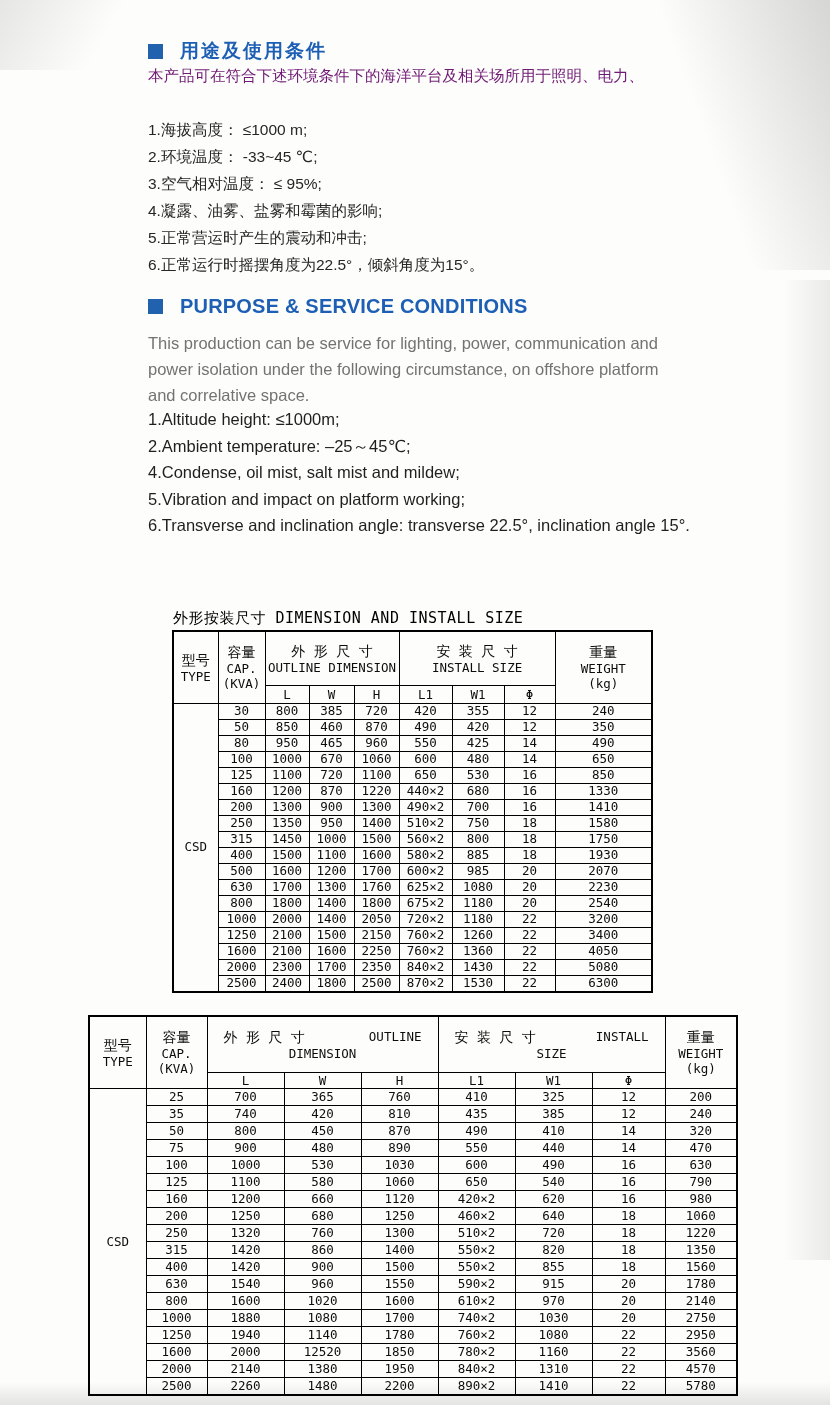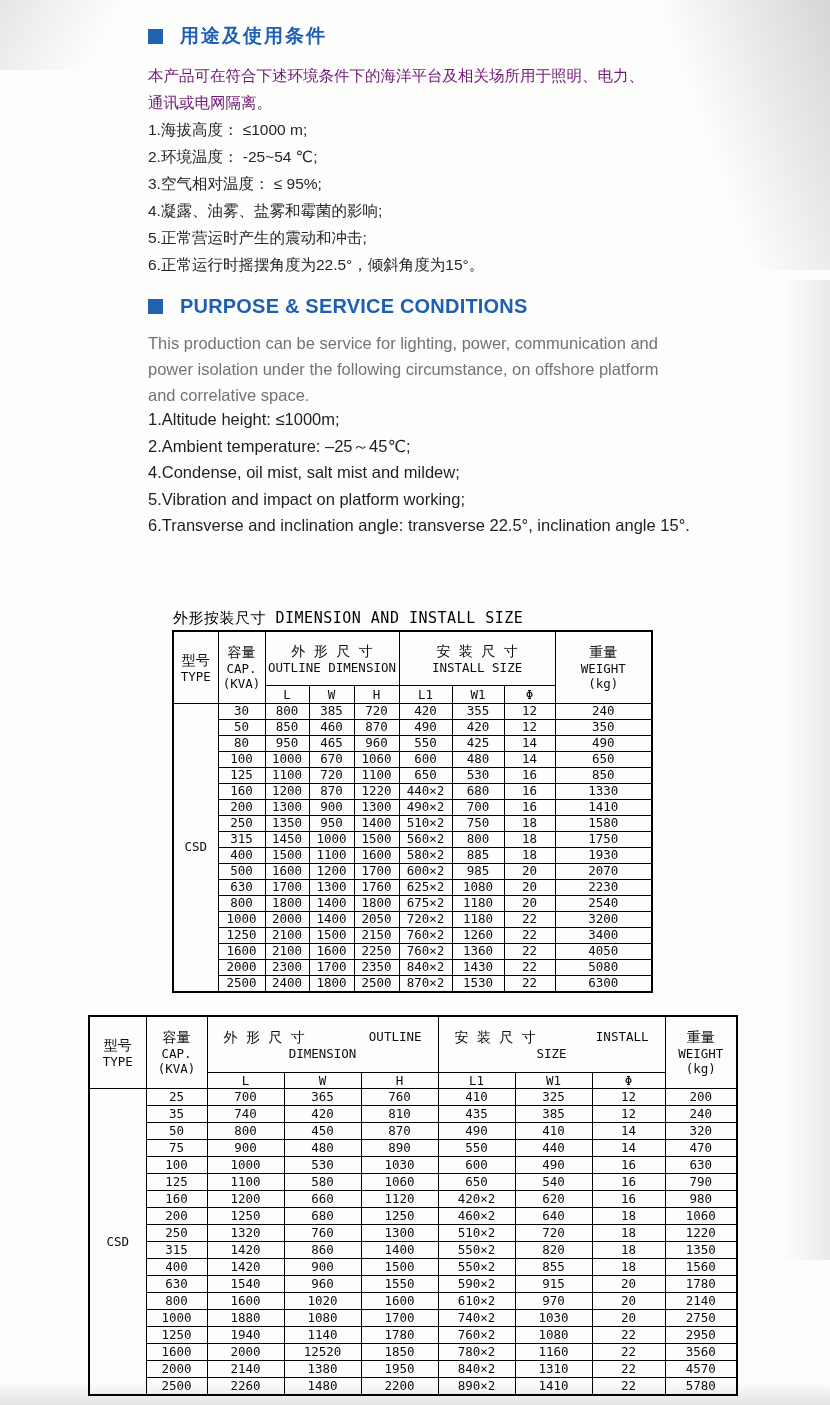--- a/index.html
+++ b/index.html
@@ -18,21 +18,21 @@
   .shade-r{right:0;top:280px;width:55px;height:980px;
     background:linear-gradient(270deg,rgba(165,165,160,0.22),rgba(165,165,160,0) 85%);}
   .shade-b{left:0;bottom:0;width:830px;height:26px;
     background:linear-gradient(0deg,rgba(150,150,146,0.25),rgba(150,150,146,0) 90%);}
 
   
   .sec-header{position:absolute;left:148px;display:flex;align-items:center;}
   .bullet{width:15px;height:15px;background:#2261ae;margin-right:17px;flex:0 0 auto;}
   .sec-title-zh{font-size:19px;font-weight:bold;color:#1d5fb4;letter-spacing:2px;}
   .sec-title-en{font-size:20px;font-weight:bold;color:#1d5fb4;letter-spacing:0.2px;}
-  #sec-zh{top:23px;justify-content:flex-end;}
+  #sec-zh{top:38px;justify-content:flex-end;}
   #sec-en{top:295px;}
 
   
   .textblock{position:absolute;left:148px;white-space:nowrap;}
   #para-zh{top:62px;font-size:15.5px;line-height:27px;color:#701a75;}
   #list-zh{top:116px;font-size:15.5px;line-height:27px;color:#262626;}
   #para-en{top:330px;font-size:16.5px;line-height:26px;color:#737373;}
   #list-en{top:406px;font-size:16.5px;line-height:26.5px;color:#1f1f1f;}
 
   
@@ -67,25 +67,24 @@
 <div class="shade shade-tl"></div>
 <div class="shade shade-r"></div>
 <div class="shade shade-b"></div>
 
 <div class="sec-header" id="sec-zh">
   <span class="bullet"></span>
   <span class="sec-title-zh">用途及使用条件</span>
 </div>
 <div class="textblock" id="para-zh">
     <div>本产品可在符合下述环境条件下的海洋平台及相关场所用于照明、电力、</div>
-    <div>通讯或电网隔离。</div>
   </div>
 <div class="textblock" id="list-zh">
     <div>1.海拔高度： ≤1000 m;</div>
-    <div>2.环境温度： -25~54 ℃;</div>
+    <div>2.环境温度： -33~45 ℃;</div>
     <div>3.空气相对温度： ≤ 95%;</div>
     <div>4.凝露、油雾、盐雾和霉菌的影响;</div>
     <div>5.正常营运时产生的震动和冲击;</div>
     <div>6.正常运行时摇摆角度为22.5°，倾斜角度为15°。</div>
   </div>
 
 <div class="sec-header" id="sec-en">
   <span class="bullet"></span>
   <span class="sec-title-en">PURPOSE &amp; SERVICE CONDITIONS</span>
 </div>

